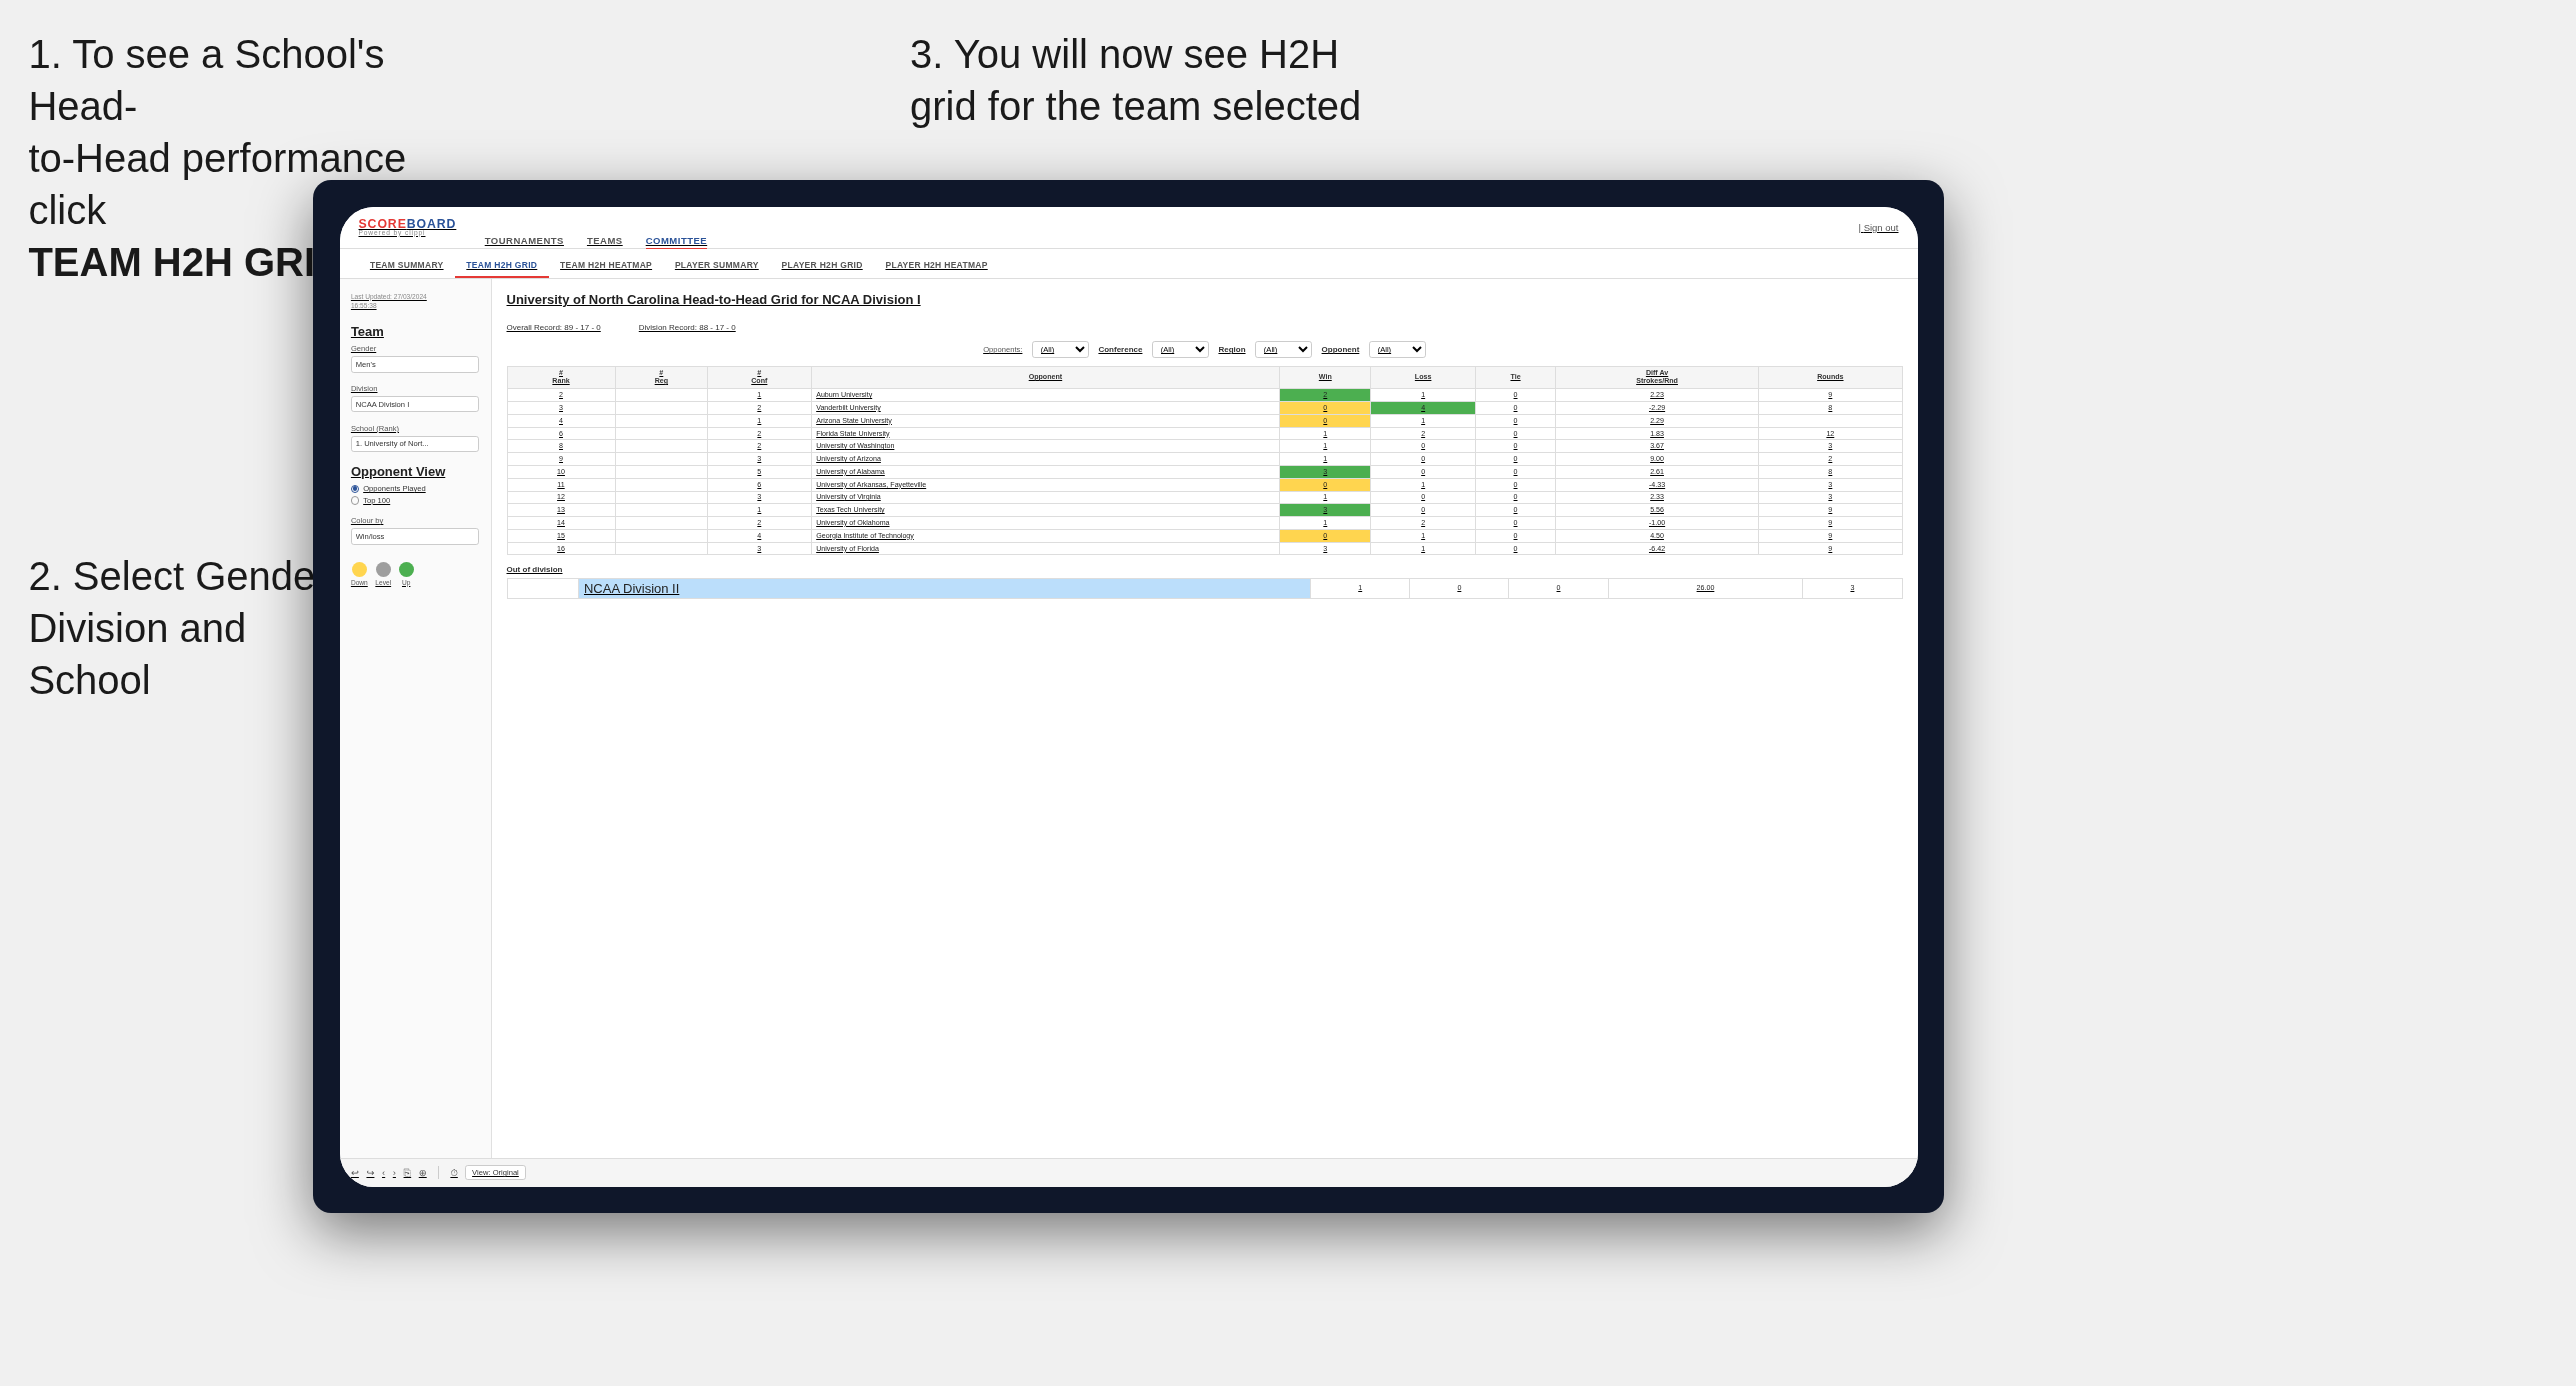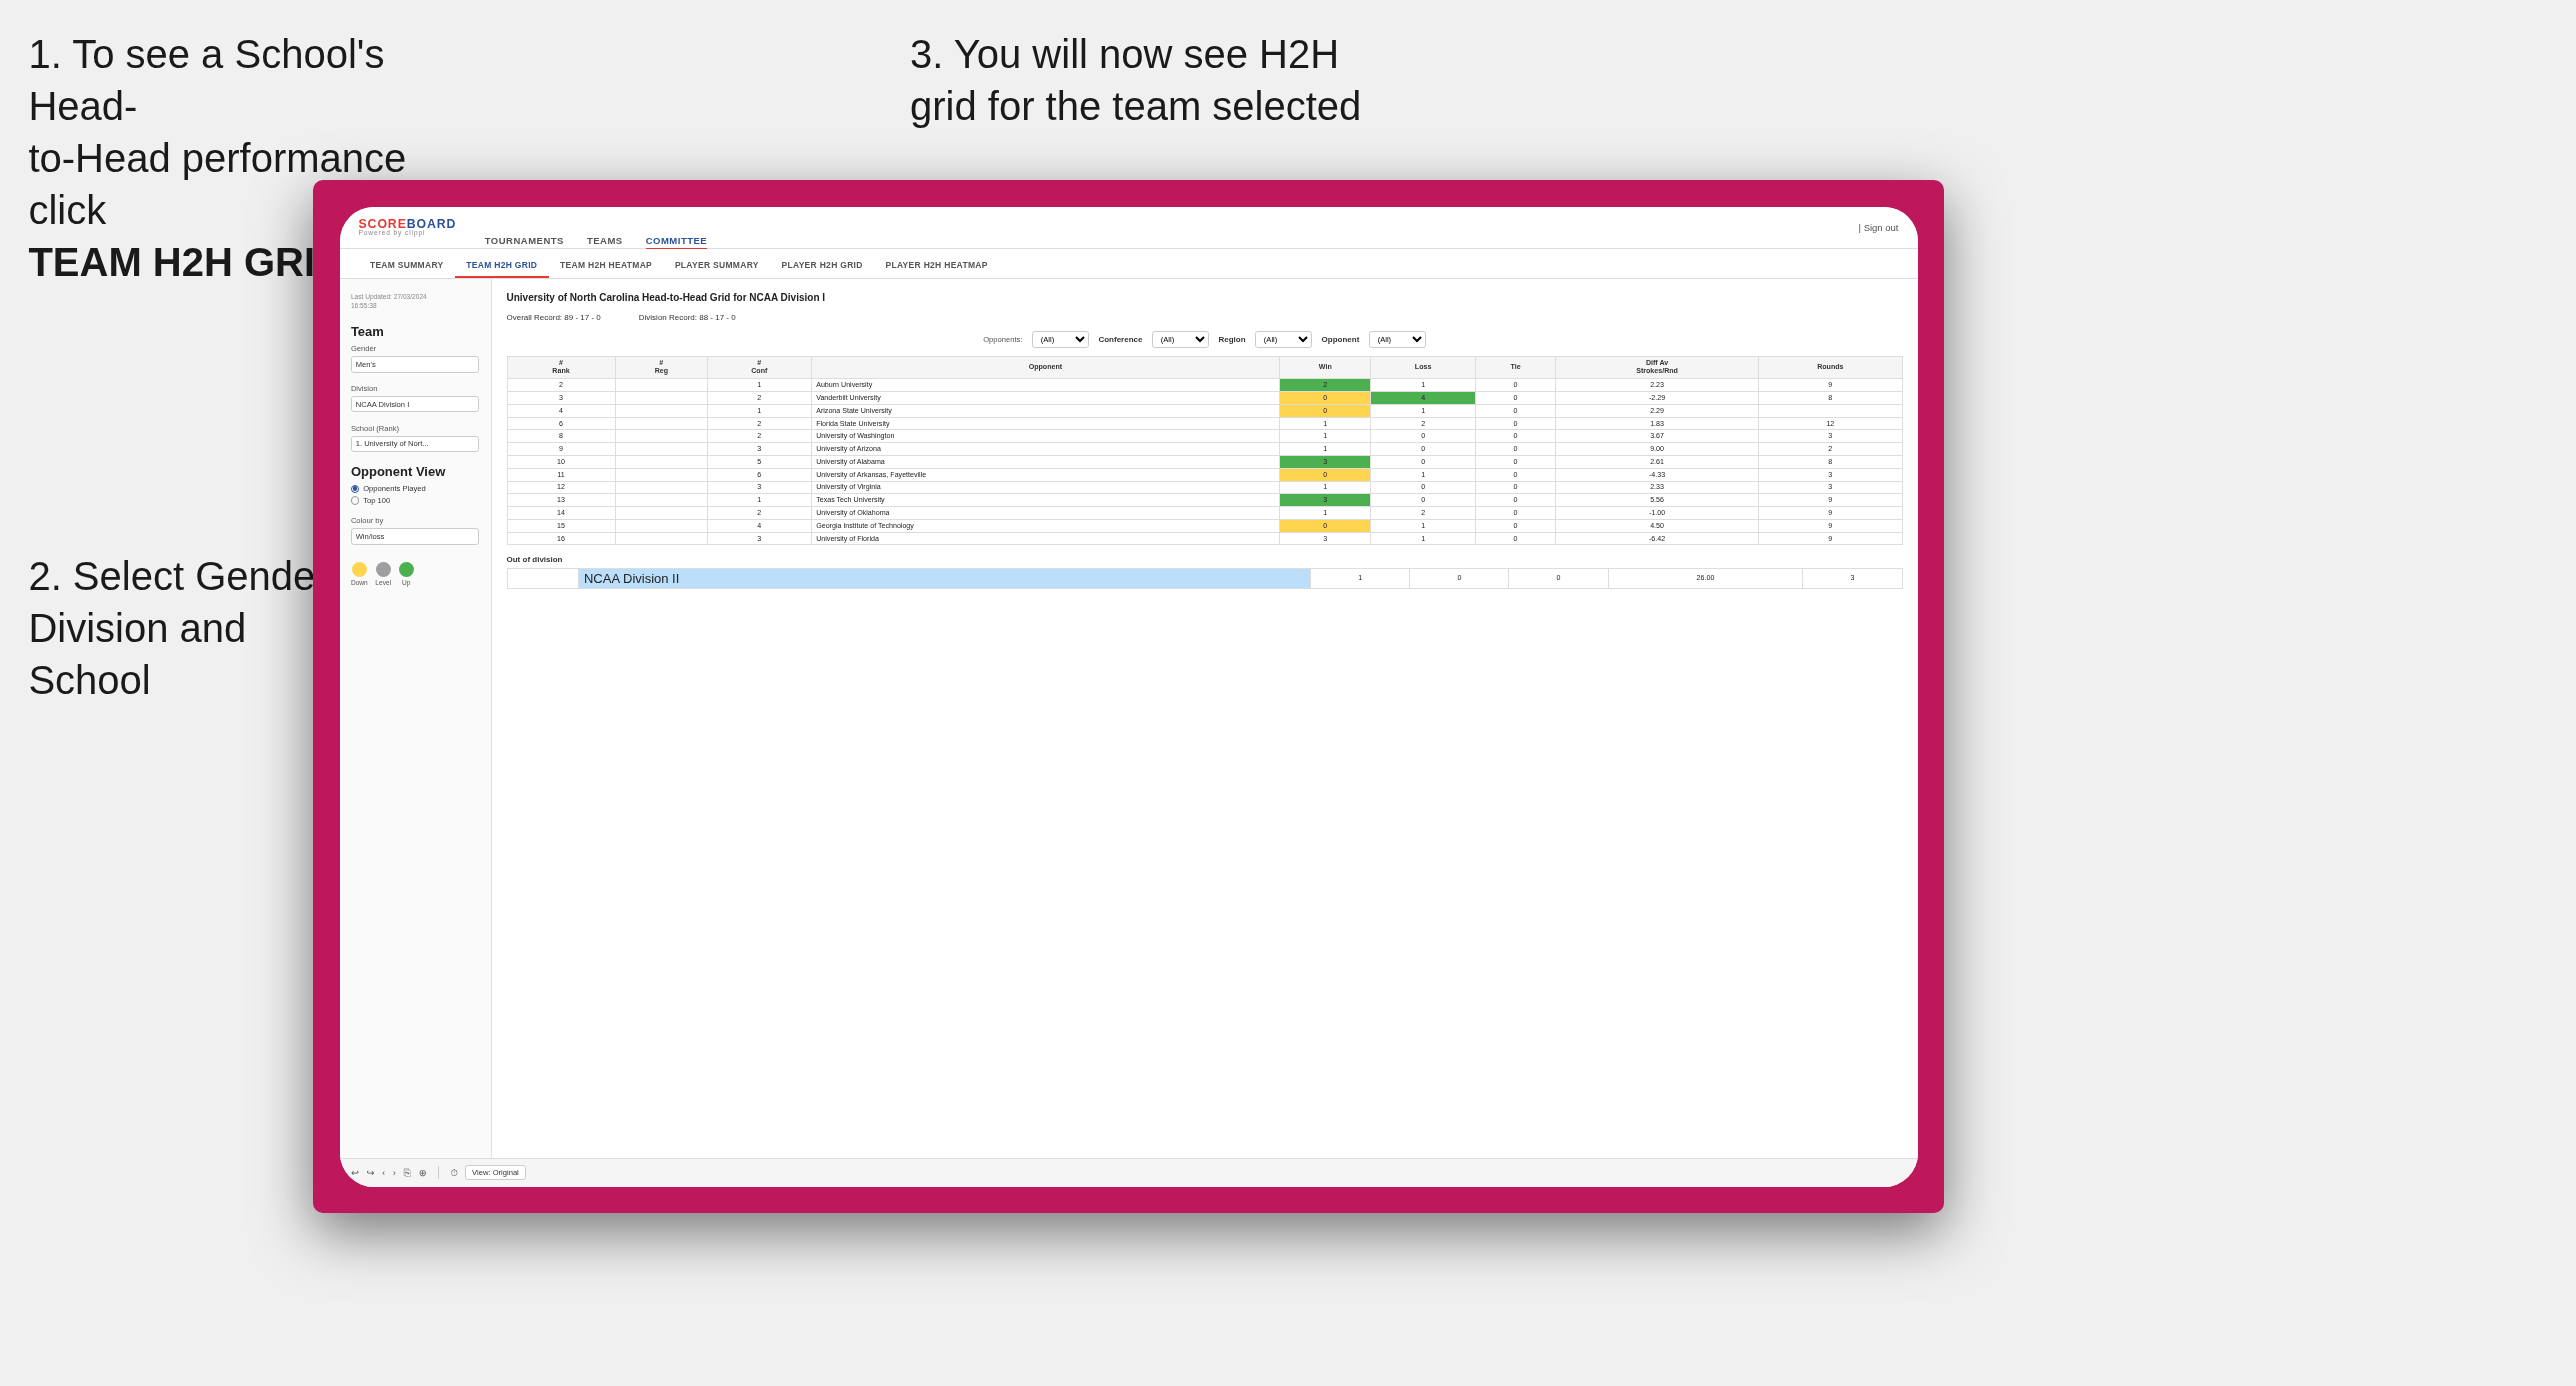--- a/index.html
+++ b/index.html
@@ -25,24 +25,25 @@
     .annotation-2 { top: 550px; left: 28.4px; max-width: 360px; }
     .annotation-3 { top: 28.4px; left: 910px; max-width: 588px; }
 
     
     .tablet-frame {
       position: absolute;
       top: 180px;
       left: 313px;
       width: 1631px;
       height: 1033px;
-      background: #be185d;
-      border-radius: 10px;
+      background: #0f172a;
+      border-radius: 18px;
       box-shadow: 0 19px 57px rgba(0,0,0,0.5);
       padding: 26.5px;
+      text-decoration: underline;
     }
 
     .tablet-screen {
       width: 100%;
       height: 100%;
       background: #fff;
       border-radius: 34px;
       overflow: hidden;
       display: flex;
       flex-direction: column;
@@ -231,24 +232,24 @@
     
     .right-panel {
       flex: 1;
       overflow-y: auto;
       overflow-x: auto;
       padding: 13.3px 15px;
       background: #fff;
     }
 
     .grid-title {
-      font-size: 10px;
+      font-size: 13px;
       font-weight: 700;
       color: #222;
-      margin-bottom: 10px;
+      margin-bottom: 16px;
     }
     .grid-records {
       display: flex;
       gap: 38px;
       margin-bottom: 9.5px;
     }
     .grid-record {
       font-size: 8px;
       color: #333;
     }

